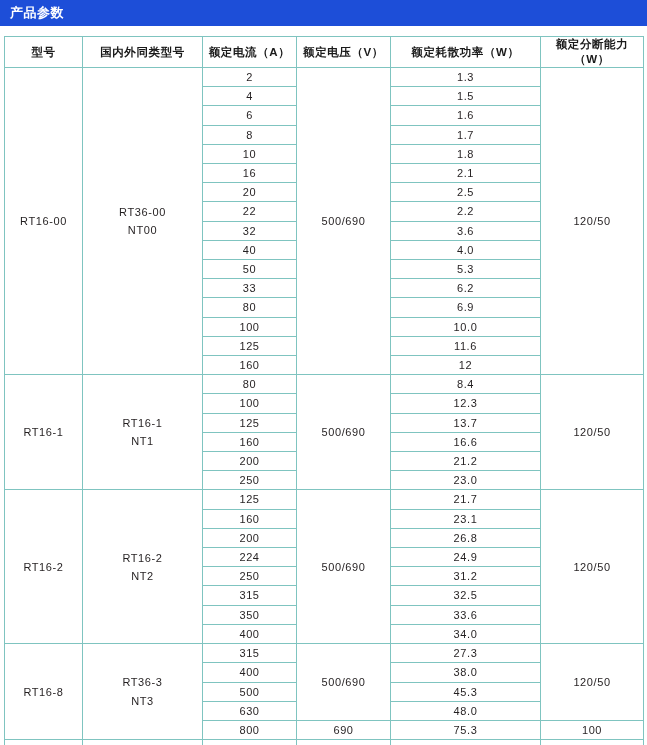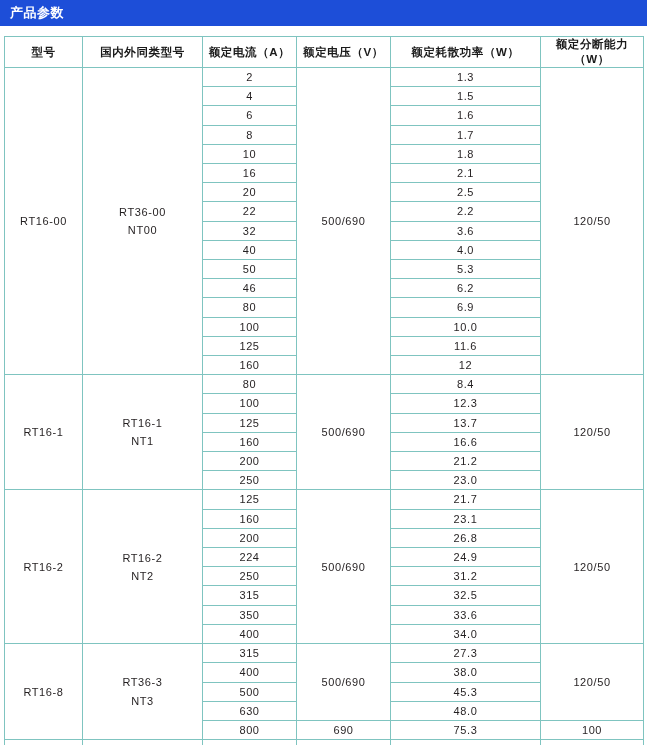--- a/index.html
+++ b/index.html
@@ -146,21 +146,21 @@
         </tr>
         <tr>
           <td>40</td>
           <td>4.0</td>
         </tr>
         <tr>
           <td>50</td>
           <td>5.3</td>
         </tr>
         <tr>
-          <td>46</td>
+          <td>33</td>
           <td>6.2</td>
         </tr>
         <tr>
           <td>80</td>
           <td>6.9</td>
         </tr>
         <tr>
           <td>100</td>
           <td>10.0</td>
         </tr>

